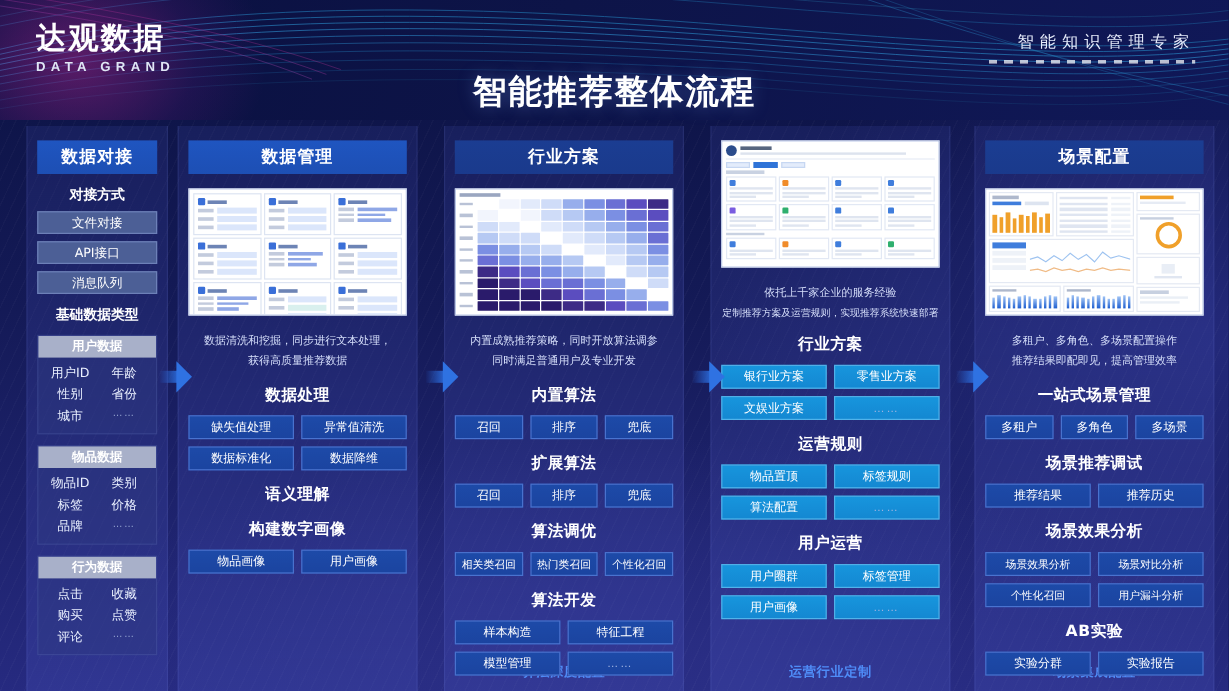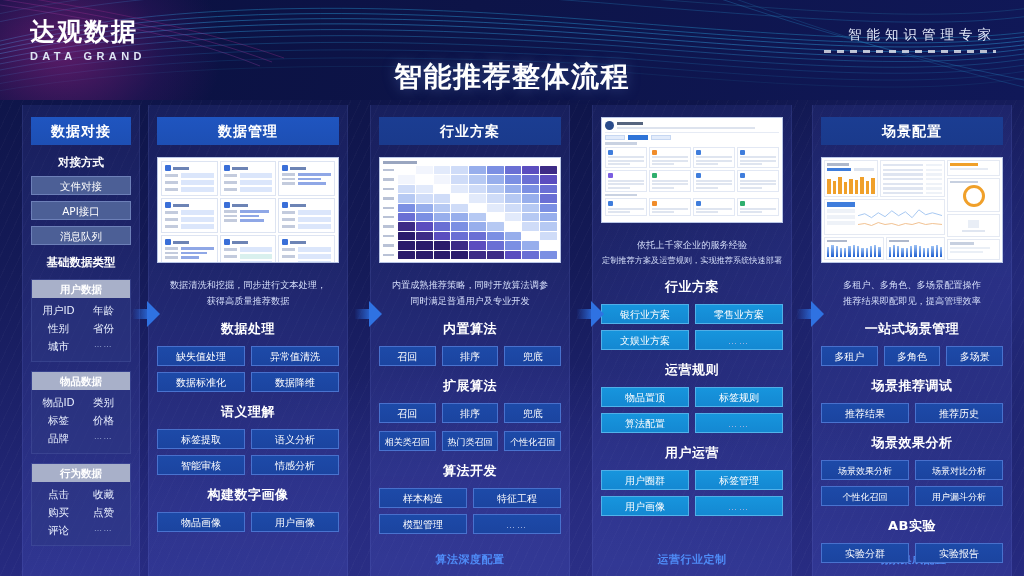--- a/index.html
+++ b/index.html
@@ -514,26 +514,20 @@
 
         <div class="sec-title">数据处理</div>
         <div class="chips">
           <div class="chip">缺失值处理</div>
           <div class="chip">异常值清洗</div>
           <div class="chip">数据标准化</div>
           <div class="chip">数据降维</div>
         </div>
 
         <div class="sec-title">语义理解</div>
-        <div class="chips">
-          <div class="chip">标签提取</div>
-          <div class="chip">语义分析</div>
-          <div class="chip">智能审核</div>
-          <div class="chip">情感分析</div>
-        </div>
 
         <div class="sec-title">构建数字画像</div>
         <div class="chips">
           <div class="chip">物品画像</div>
           <div class="chip">用户画像</div>
         </div>
       </div>
     </div>
 
     <div class="arrow" style="left:355px; top:196px;">
@@ -666,20 +660,21 @@
           <div class="chip">兜底</div>
         </div>
 
         <div class="sec-title">扩展算法</div>
         <div class="chips three">
           <div class="chip">召回</div>
           <div class="chip">排序</div>
           <div class="chip">兜底</div>
         </div>
 
+        <div class="sec-title">算法调优</div>
         <div class="chips three">
           <div class="chip" style="font-size:9px">相关类召回</div>
           <div class="chip" style="font-size:9px">热门类召回</div>
           <div class="chip" style="font-size:9px">个性化召回</div>
         </div>
 
         <div class="sec-title">算法开发</div>
         <div class="chips">
           <div class="chip">样本构造</div>
           <div class="chip">特征工程</div>

